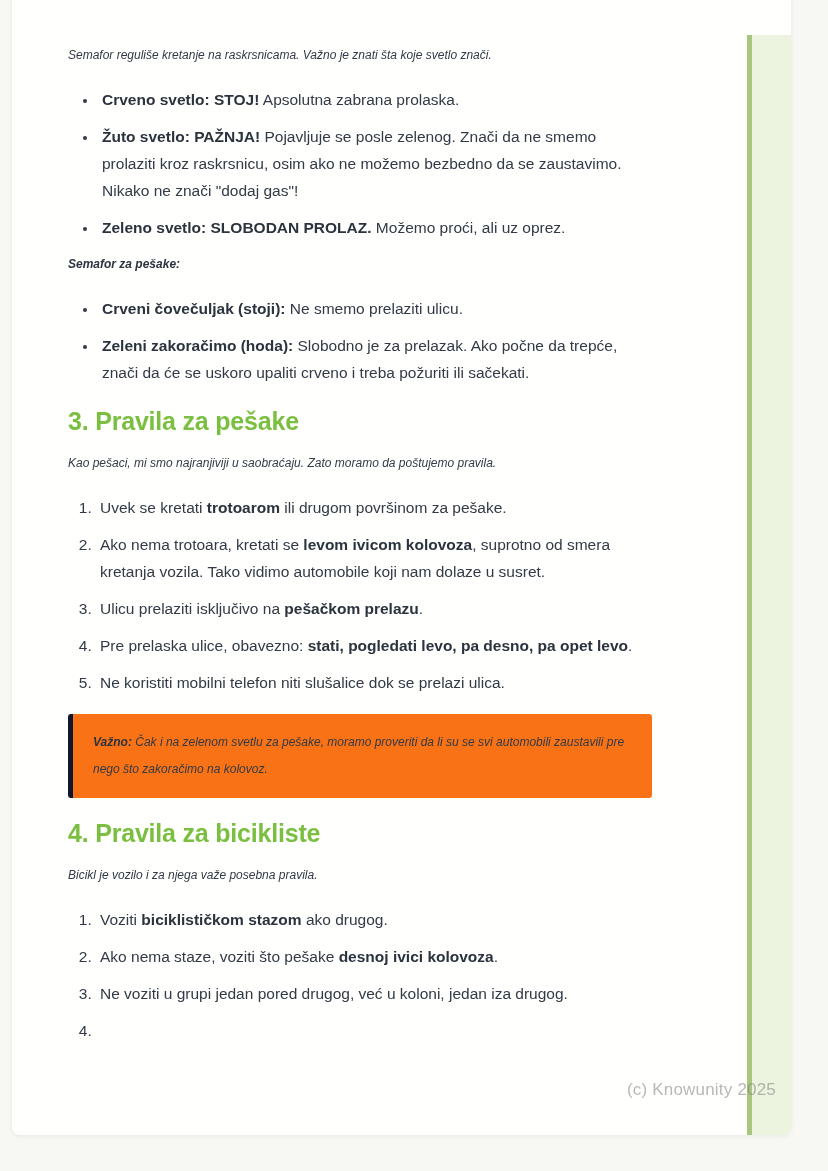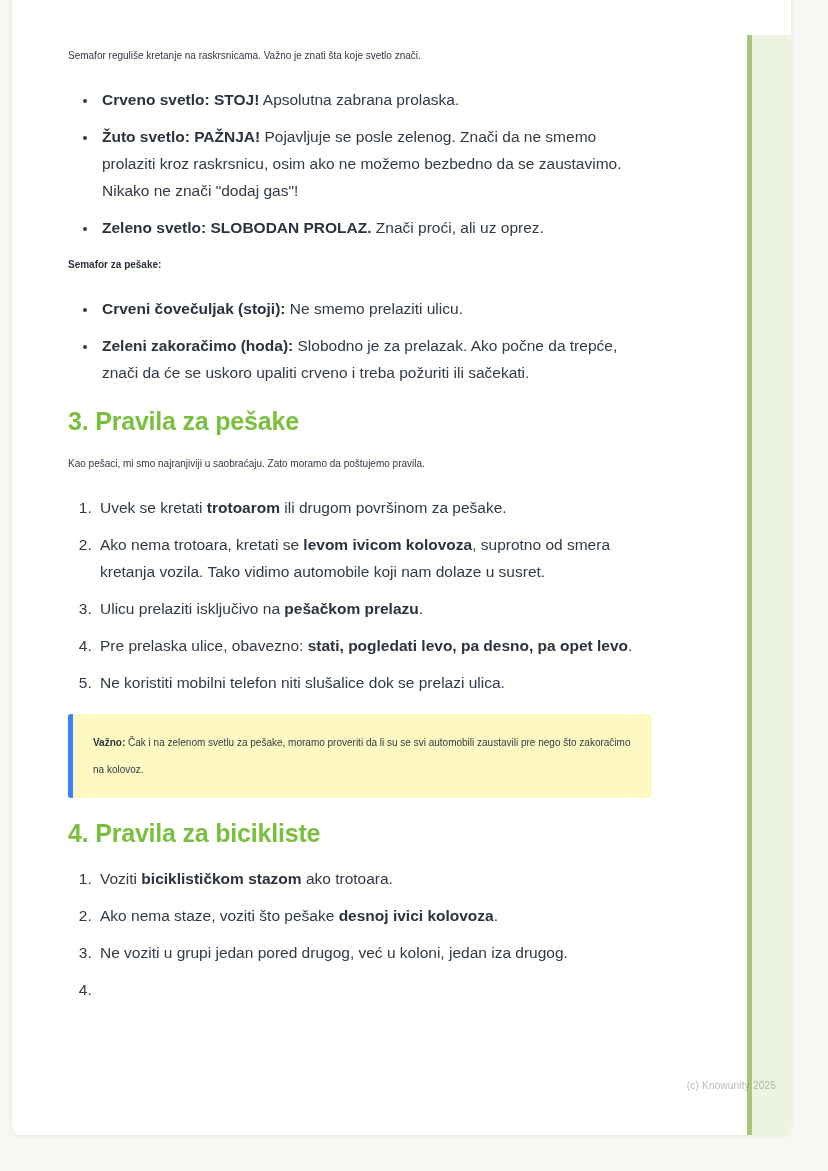--- a/index.html
+++ b/index.html
@@ -23,57 +23,57 @@
   }
   .doc-content{
     position:absolute;left:56px;top:66px;width:584px;
   }
   .section + .section{margin-top:20px;}
   h2.sec-heading{
     margin:0 0 14px;font-size:25px;line-height:30px;font-weight:700;
     color:#7abf3f;letter-spacing:-0.2px;
   }
   .para{
-    margin:0 0 10px;font-size:10px;line-height:27px;
+    margin:0 0 10px;font-size:12px;line-height:27px;font-style:italic;
   }
   .para.justify{text-align:justify;}
   .doc-list{
     margin:17px 0 10px;padding-left:28px;font-size:15.5px;line-height:27px;
   }
   ul.doc-list{padding-left:30px;}
   .doc-list > li{margin-bottom:10px;padding-left:4px;}
   .doc-list > li:last-child{margin-bottom:0;}
   .doc-list li::marker{color:#313a46;}
   ul.doc-list li::marker{font-size:13px;}
   .sub-list{
     margin:2px 0 0;padding-left:24px;list-style:disc;
   }
   .sub-list li{margin:0;padding-left:2px;}
   strong{font-weight:700;color:#2b333e;}
   .callout{
-    margin:18px 0 0;background:#fef9c3;border-left:5px solid #3b82f6;
+    margin:18px 0 0;background:#f97316;border-left:5px solid #0f172a;
     padding:15px 20px;border-radius:3px;
   }
   .callout .para{margin:0;}
   .watermark{
     position:absolute;right:52px;top:1080px;z-index:5;
-    font-size:10px;color:rgba(125,125,122,0.55);letter-spacing:0.2px;
+    font-size:17px;color:rgba(125,125,122,0.55);letter-spacing:0.2px;
   }
 </style>
 </head>
 <body>
 
 <div class="doc-card">
   <div class="doc-content" id="doc-root">
       <div class="section">
         <p class="para"><span>Semafor reguliše kretanje na raskrsnicama. Važno je znati šta koje svetlo znači.</span></p>
         <ul class="doc-list">
           <li><strong>Crveno svetlo: STOJ!</strong><span> Apsolutna zabrana prolaska.</span></li>
           <li><strong>Žuto svetlo: PAŽNJA!</strong><span> Pojavljuje se posle zelenog. Znači da ne smemo prolaziti kroz raskrsnicu, osim ako ne možemo bezbedno da se zaustavimo. Nikako ne znači "dodaj gas"!</span></li>
-          <li><strong>Zeleno svetlo: SLOBODAN PROLAZ.</strong><span> Znači proći, ali uz oprez.</span></li>
+          <li><strong>Zeleno svetlo: SLOBODAN PROLAZ.</strong><span> Možemo proći, ali uz oprez.</span></li>
         </ul>
         <p class="para"><strong>Semafor za pešake:</strong></p>
         <ul class="doc-list">
           <li><strong>Crveni čovečuljak (stoji):</strong><span> Ne smemo prelaziti ulicu.</span></li>
           <li><strong>Zeleni zakoračimo (hoda):</strong><span> Slobodno je za prelazak. Ako počne da trepće, znači da će se uskoro upaliti crveno i treba požuriti ili sačekati.</span></li>
         </ul>
       </div>
       <div class="section">
         <h2 class="sec-heading">3. Pravila za pešake</h2>
         <p class="para justify"><span>Kao pešaci, mi smo najranjiviji u saobraćaju. Zato moramo da poštujemo pravila.</span></p>
@@ -83,22 +83,23 @@
           <li><span>Ulicu prelaziti isključivo na </span><strong>pešačkom prelazu</strong><span>.</span></li>
           <li><span>Pre prelaska ulice, obavezno: </span><strong>stati, pogledati levo, pa desno, pa opet levo</strong><span>.</span></li>
           <li><span>Ne koristiti mobilni telefon niti slušalice dok se prelazi ulica.</span></li>
         </ol>
         <div class="callout">
           <p class="para"><strong>Važno:</strong><span> Čak i na zelenom svetlu za pešake, moramo proveriti da li su se svi automobili zaustavili pre nego što zakoračimo na kolovoz.</span></p>
         </div>
       </div>
       <div class="section">
         <h2 class="sec-heading">4. Pravila za bicikliste</h2>
+        <p class="para"><span>Bicikl je vozilo i za njega važe posebna pravila.</span></p>
         <ol class="doc-list">
-          <li><span>Voziti </span><strong>biciklističkom stazom</strong><span> ako trotoara.</span></li>
+          <li><span>Voziti </span><strong>biciklističkom stazom</strong><span> ako drugog.</span></li>
           <li><span>Ako nema staze, voziti što pešake </span><strong>desnoj ivici kolovoza</strong><span>.</span></li>
           <li><span>Ne voziti u grupi jedan pored drugog, već u koloni, jedan iza drugog.</span></li>
           <li></li>
         </ol>
       </div>
     </div>
   <div class="side-strip">
     <div class="side-strip-edge"></div>
   </div>
 </div>

